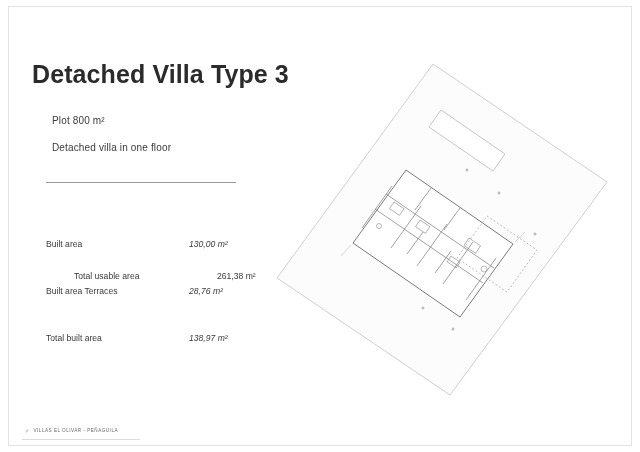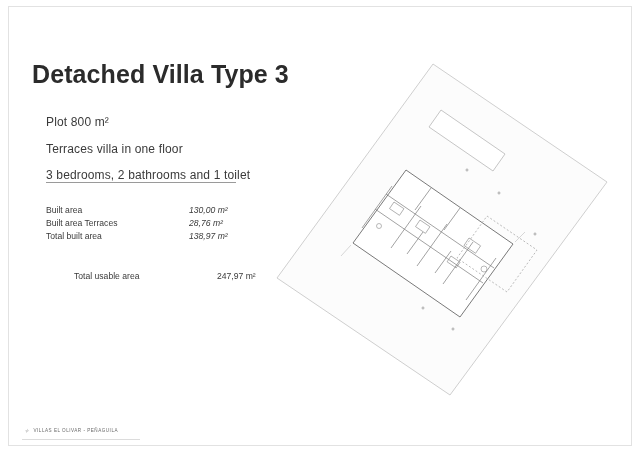--- a/index.html
+++ b/index.html
@@ -34,22 +34,22 @@
   .title {
     position: absolute;
     left: 32px; top: 60px;
     font-size: 25px;
     font-weight: 600;
     color: #2b2b2b;
     letter-spacing: 0.1px;
   }
   .sub {
     position: absolute;
-    left: 46px;
-    font-size: 12px;
+    left: 52px;
+    font-size: 10px;
     color: #3a3a3a;
     letter-spacing: 0.15px;
   }
   .sub-plot { top: 115px; }
   .sub-floor { top: 142px; }
   .sub-rooms { top: 168px; }
 
   .rule {
     position: absolute;
     left: 46px;
@@ -63,20 +63,21 @@
     position: absolute;
     left: 46px;
     top: 204px;
     font-size: 8.6px;
     color: #3a3a3a;
   }
   .table .row {
     display: flex;
     height: 13px;
     line-height: 13px;
+    margin-top: 34px;
   }
   .table .label { width: 143px; }
   .table .value { width: 70px; font-style: italic; }
 
   .total {
     position: absolute;
     left: 46px;
     top: 270px;
     font-size: 8.6px;
     color: #3a3a3a;
@@ -123,22 +124,21 @@
 </style>
 </head>
 <body>
 
 <div class="page">
   <div class="sheet-border"></div>
 
   <div class="title">Detached Villa Type 3</div>
 
   <div class="sub sub-plot">Plot 800 m²</div>
-  <div class="sub sub-floor">Terraces villa in one floor</div>
-  <div class="sub sub-rooms">3 bedrooms, 2 bathrooms and 1 toilet</div>
+  <div class="sub sub-floor">Detached villa in one floor</div>
 
   <div class="rule"></div>
 
   <div class="table">
     <div class="row">
       <span class="label">Built area</span>
       <span class="value">130,00 m²</span>
     </div>
     <div class="row">
       <span class="label">Built area Terraces</span>
@@ -146,21 +146,21 @@
     </div>
     <div class="row">
       <span class="label">Total built area</span>
       <span class="value">138,97 m²</span>
     </div>
   </div>
 
   <div class="total">
     <div class="row">
       <span class="label">Total usable area</span>
-      <span class="value">247,97 m²</span>
+      <span class="value">261,38 m²</span>
     </div>
   </div>
 
   <div class="footer">
     <span class="mark">✧</span>
     <span>VILLAS EL OLIVAR - PEÑAGUILA</span>
   </div>
   <div class="footer-rule"></div>
 
   <div class="plan">

